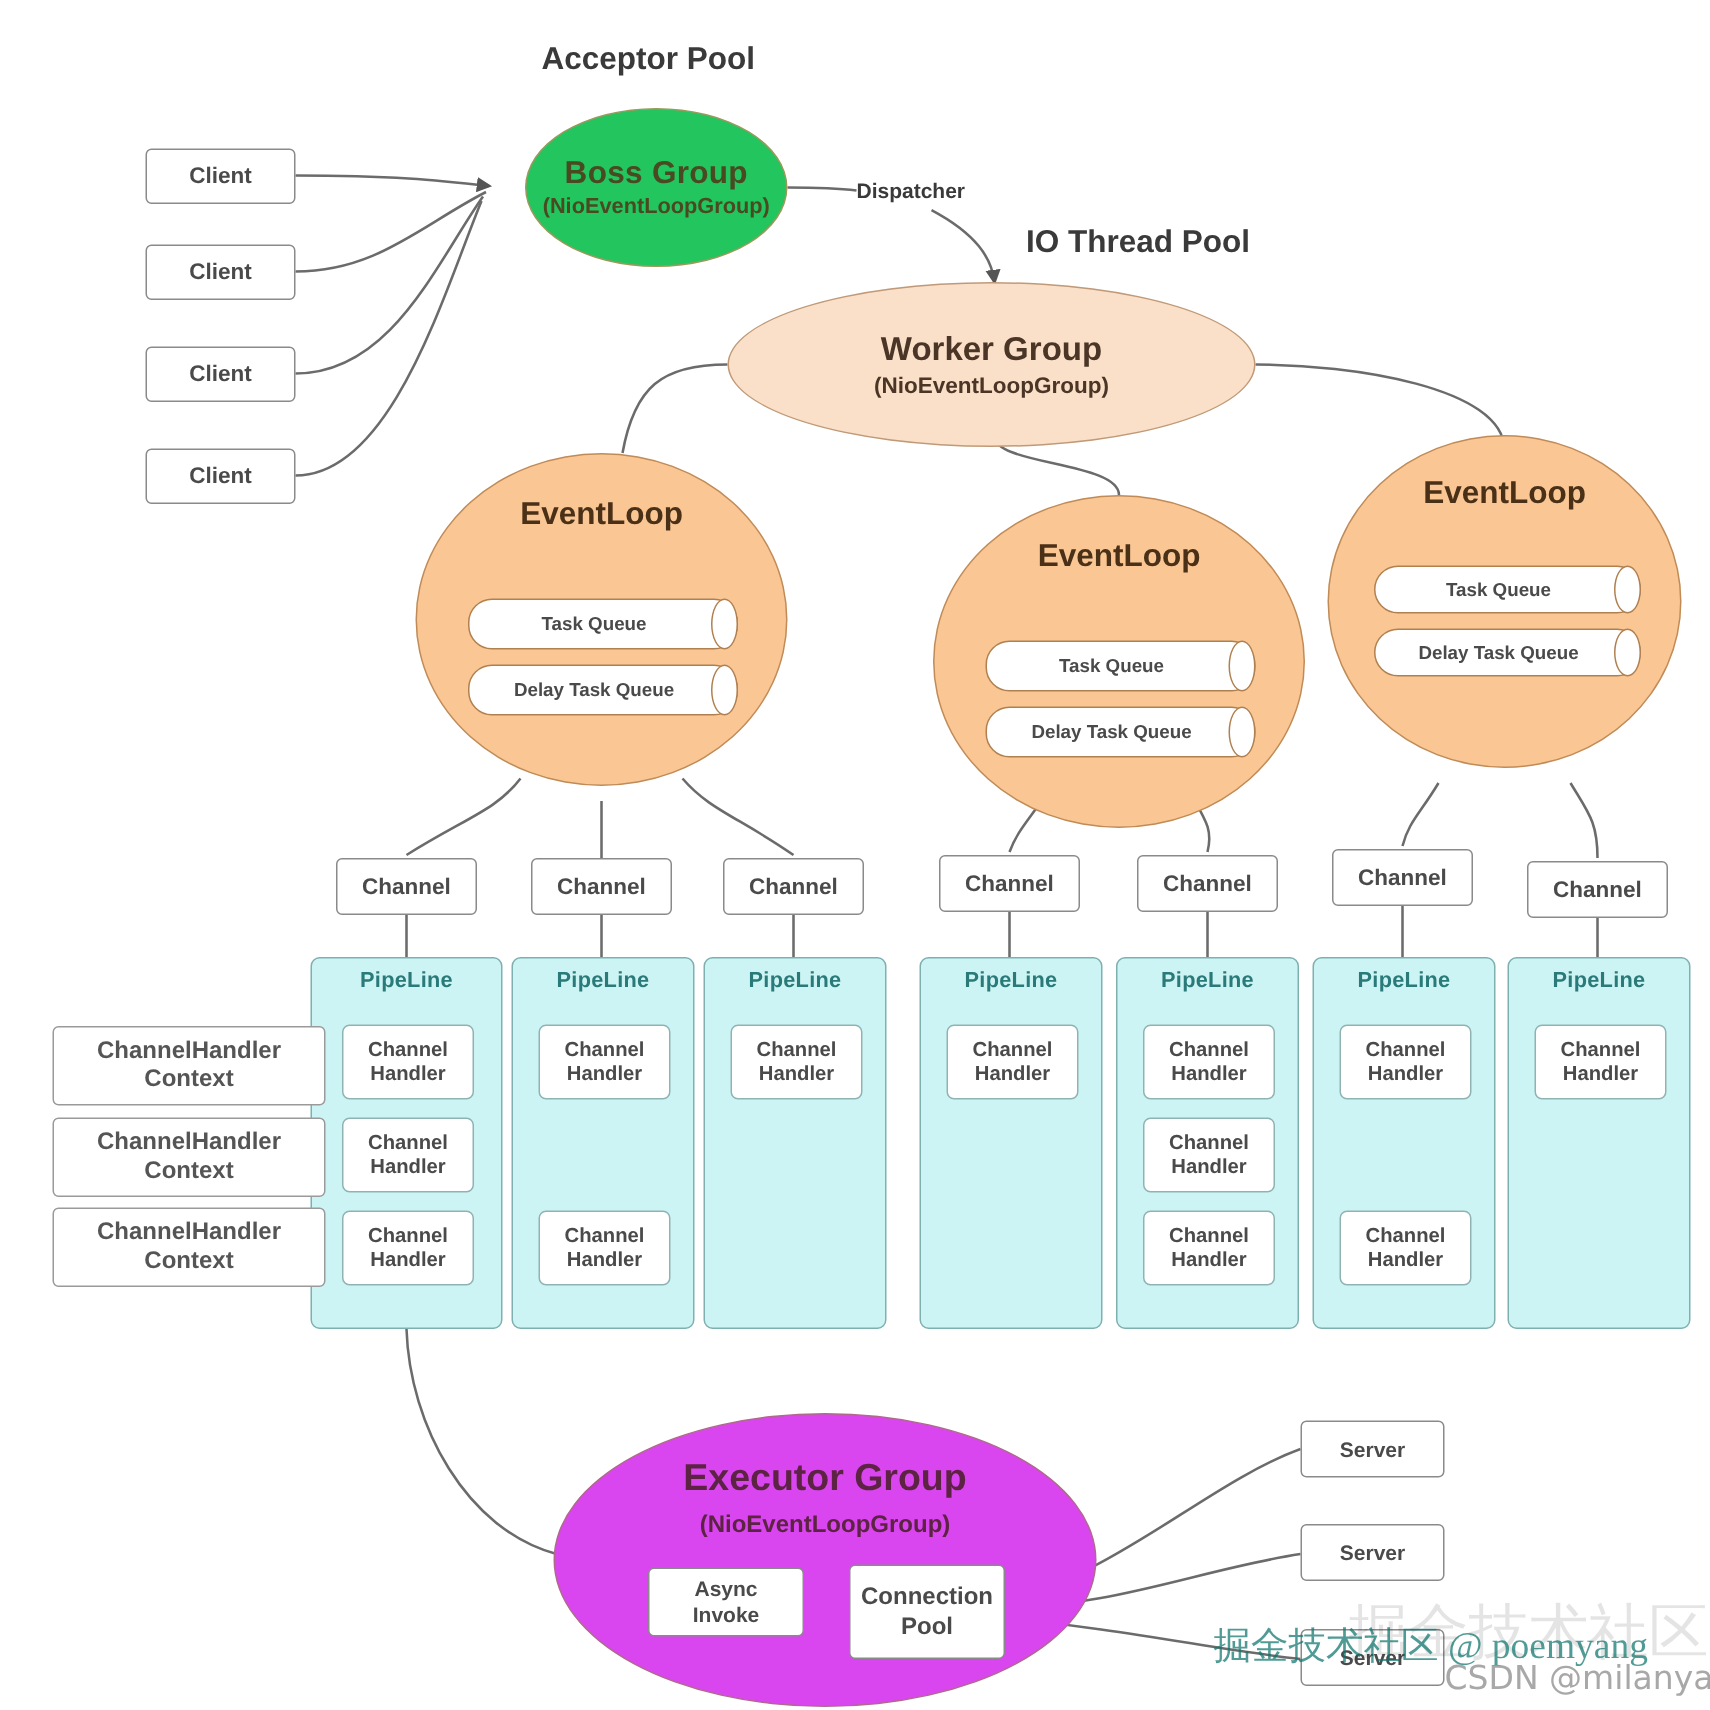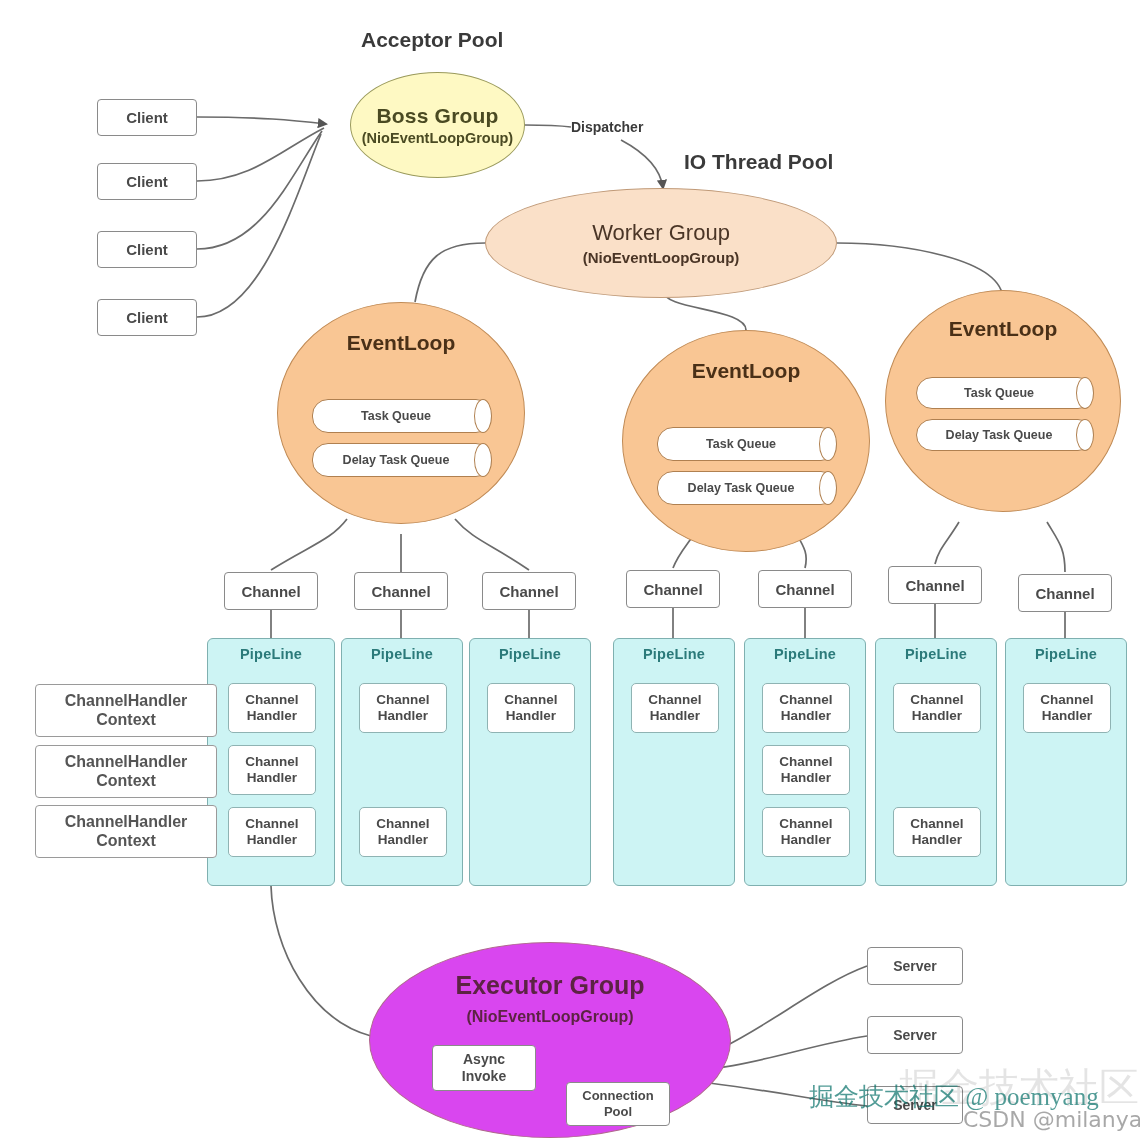--- a/index.html
+++ b/index.html
@@ -20,26 +20,26 @@
     color:#4a4a4a;font-weight:bold;
   }
   .client{font-size:15px;}
   .channel{font-size:15px;}
   .server{font-size:14px;}
   .chctx{font-size:16px;line-height:1.18;color:#555;border-color:#9a9a9a;}
   .handler{font-size:13.5px;line-height:1.2;color:#4a4a4a;border:1.4px solid #8fb3b3;background:#ffffff;border-radius:5px;}
 
   
   .ellipse{border-radius:50%;}
-  .boss{background:#fef9c3;border:1.6px solid #9a9a5c;color:#4a4a22;}
+  .boss{background:#22c55e;border:1.6px solid #9a9a5c;color:#4a4a22;}
   .boss .t1{font-size:21px;font-weight:bold;letter-spacing:.2px;}
   .boss .t2{font-size:14.5px;font-weight:bold;margin-top:2px;}
 
   .worker{background:#fae0c8;border:1.6px solid #c09a78;color:#4a3526;}
-  .worker .t1{font-size:22px;font-weight:normal;}
+  .worker .t1{font-size:22px;font-weight:bold;}
   .worker .t2{font-size:15px;font-weight:bold;margin-top:3px;}
 
   .executor{background:#d946ef;border:1.7px solid #b0688c;color:#5c2343;}
   .executor .t1{font-size:25px;font-weight:bold;}
   .executor .t2{font-size:16px;font-weight:bold;margin-top:8px;}
 
   .eventloop{background:#f9c694;border:1.6px solid #c08b56;color:#4a3017;
              border-radius:50%;justify-content:flex-start;}
   .eventloop .el-title{font-size:21px;font-weight:bold;}
 
@@ -291,21 +291,21 @@
     <span>Context</span>
   </div>
 
   <div class="node ellipse executor" style="left:358px;top:942px;width:362px;height:196px;justify-content:flex-start;padding-top:28px;">
     <div class="t1">Executor Group</div>
     <div class="t2">(NioEventLoopGroup)</div>
     <div class="node rect" style="left:62px;top:102px;width:104px;height:46px;font-size:14px;font-weight:bold;line-height:1.2;color:#4a4a4a;">
       <span>Async</span>
       <span>Invoke</span>
     </div>
-    <div class="node rect" style="left:196px;top:100px;width:104px;height:44px;font-size:13px;font-weight:bold;line-height:1.2;color:#4a4a4a;margin-top:39px;">
+    <div class="node rect" style="left:196px;top:100px;width:104px;height:63px;font-size:16px;font-weight:bold;line-height:1.2;color:#4a4a4a;">
       <span>Connection</span>
       <span>Pool</span>
     </div>
   </div>
 
   <div class="node rect server" style="left:856px;top:947px;width:96px;height:38px;">Server</div>
   <div class="node rect server" style="left:856px;top:1016px;width:96px;height:38px;">Server</div>
   <div class="node rect server" style="left:856px;top:1086px;width:96px;height:38px;">Server</div>
 
   <div class="wm-back" style="left:888px;top:1060px;">掘金技术社区 @ 浏览</div>

